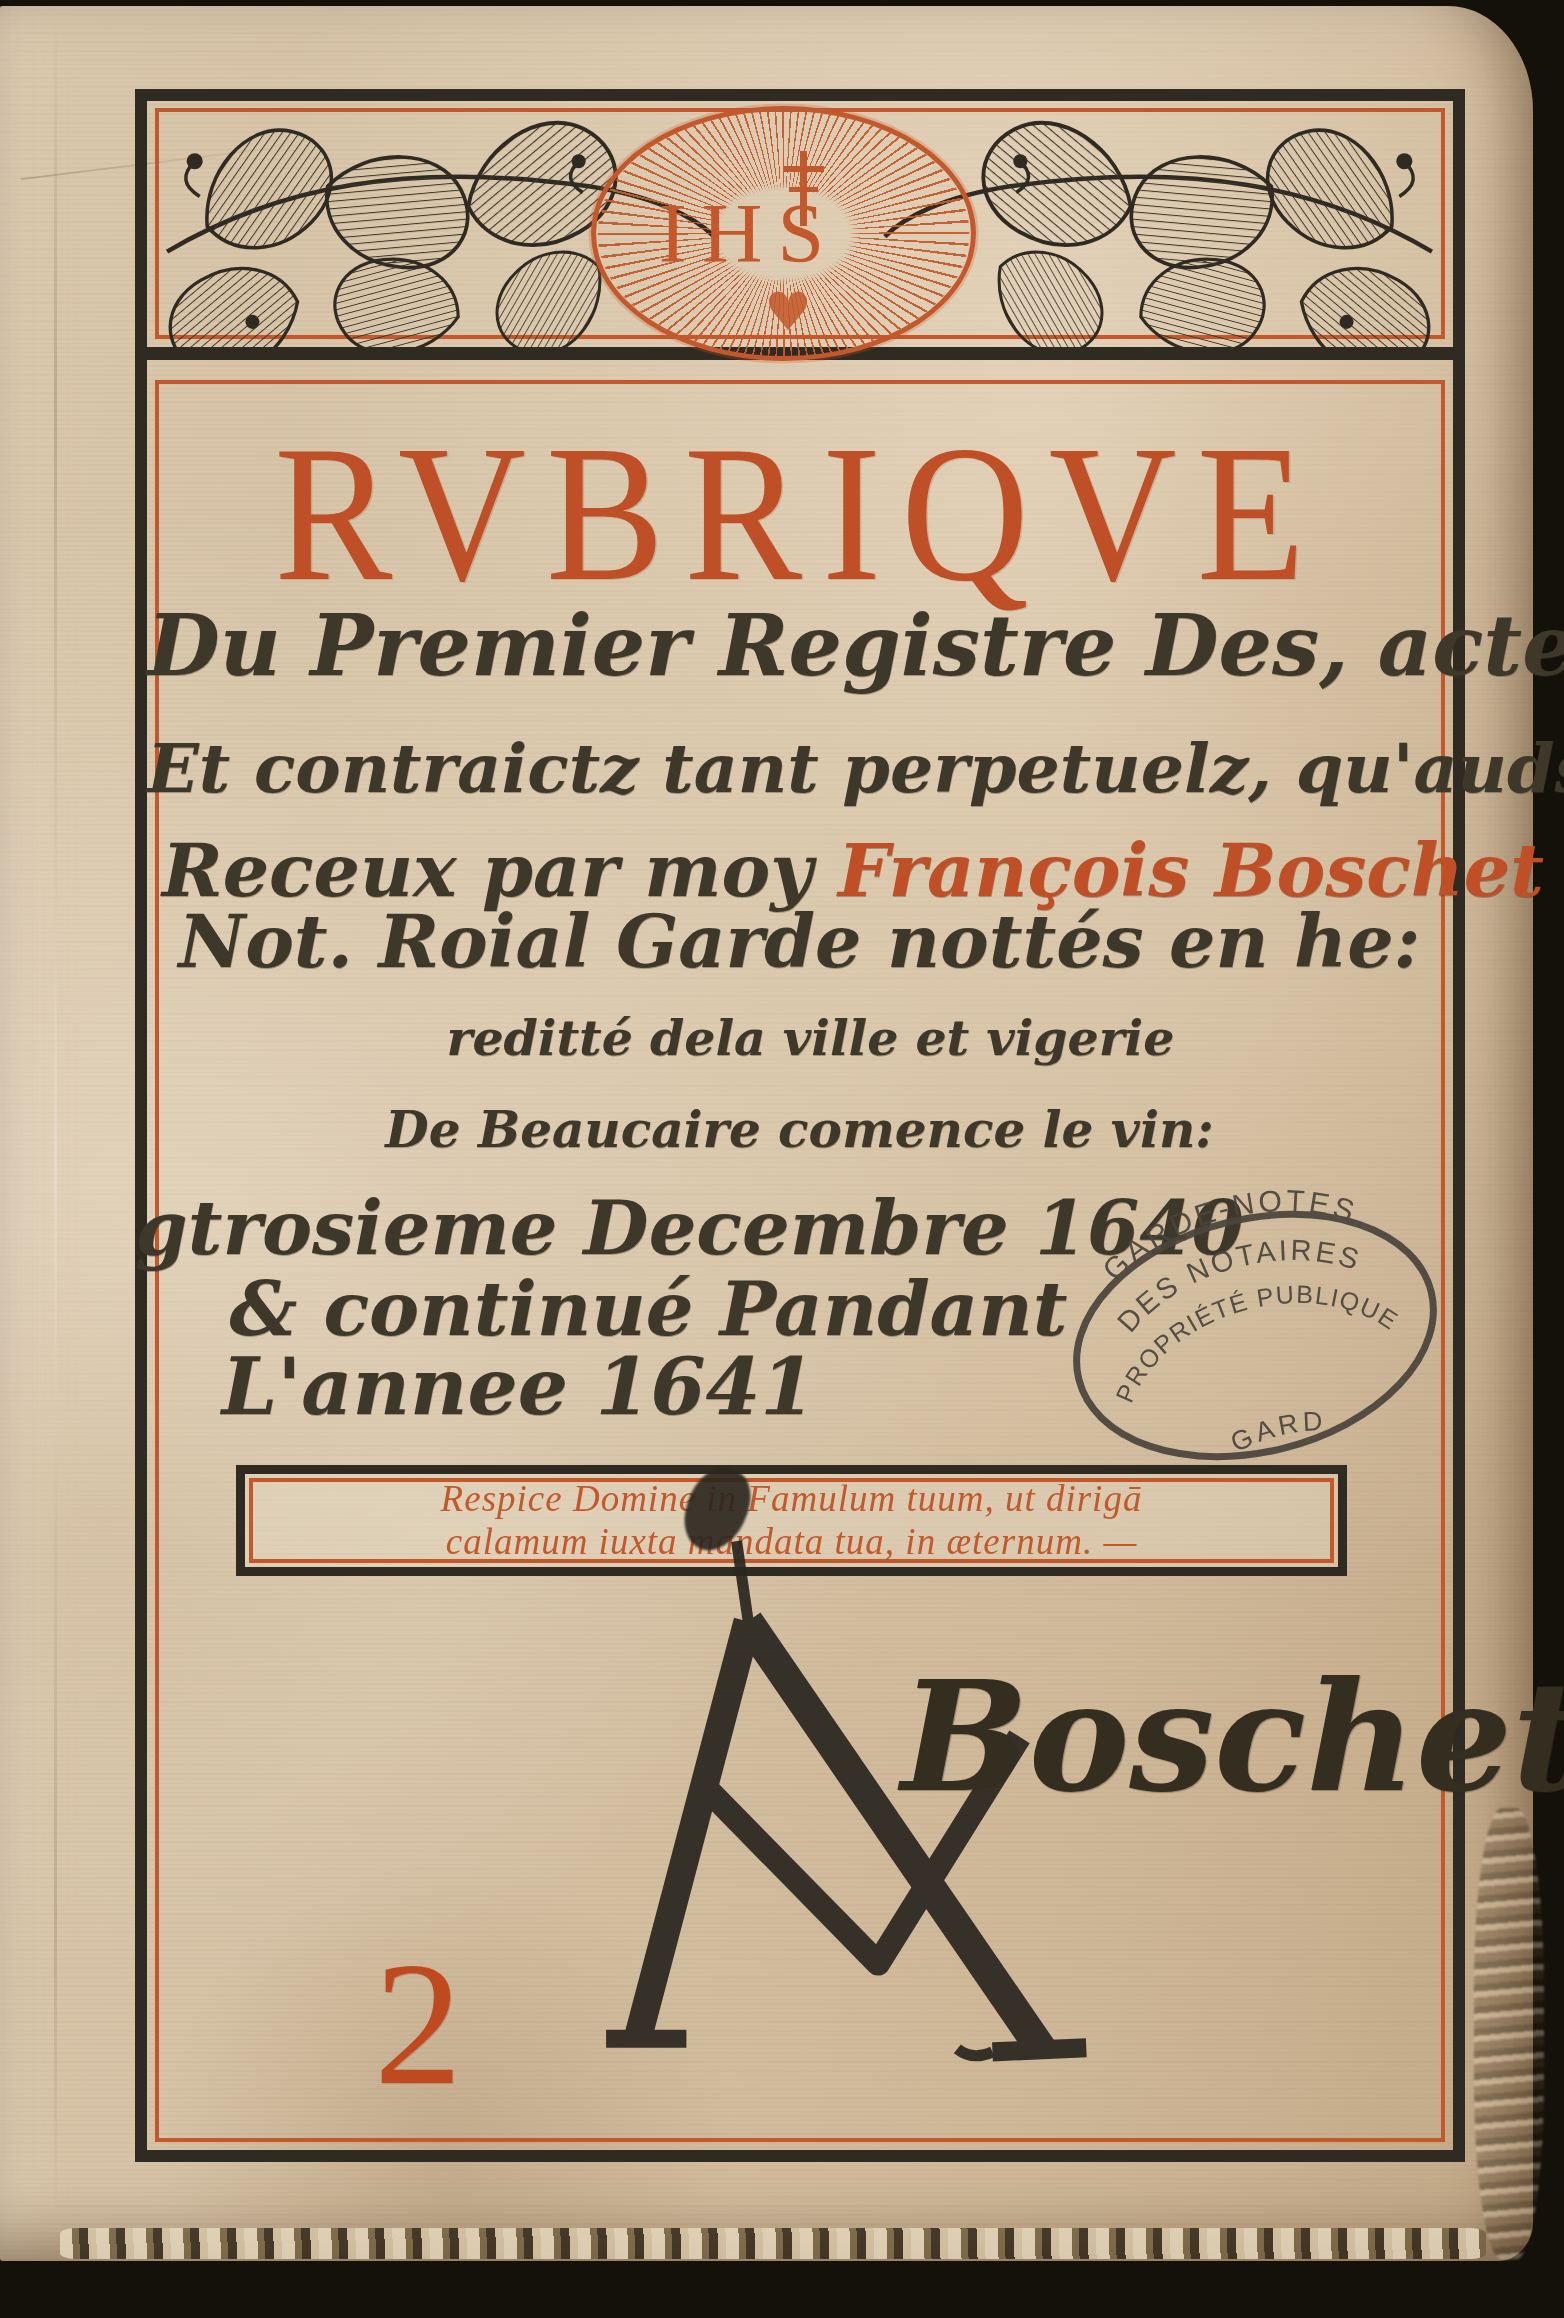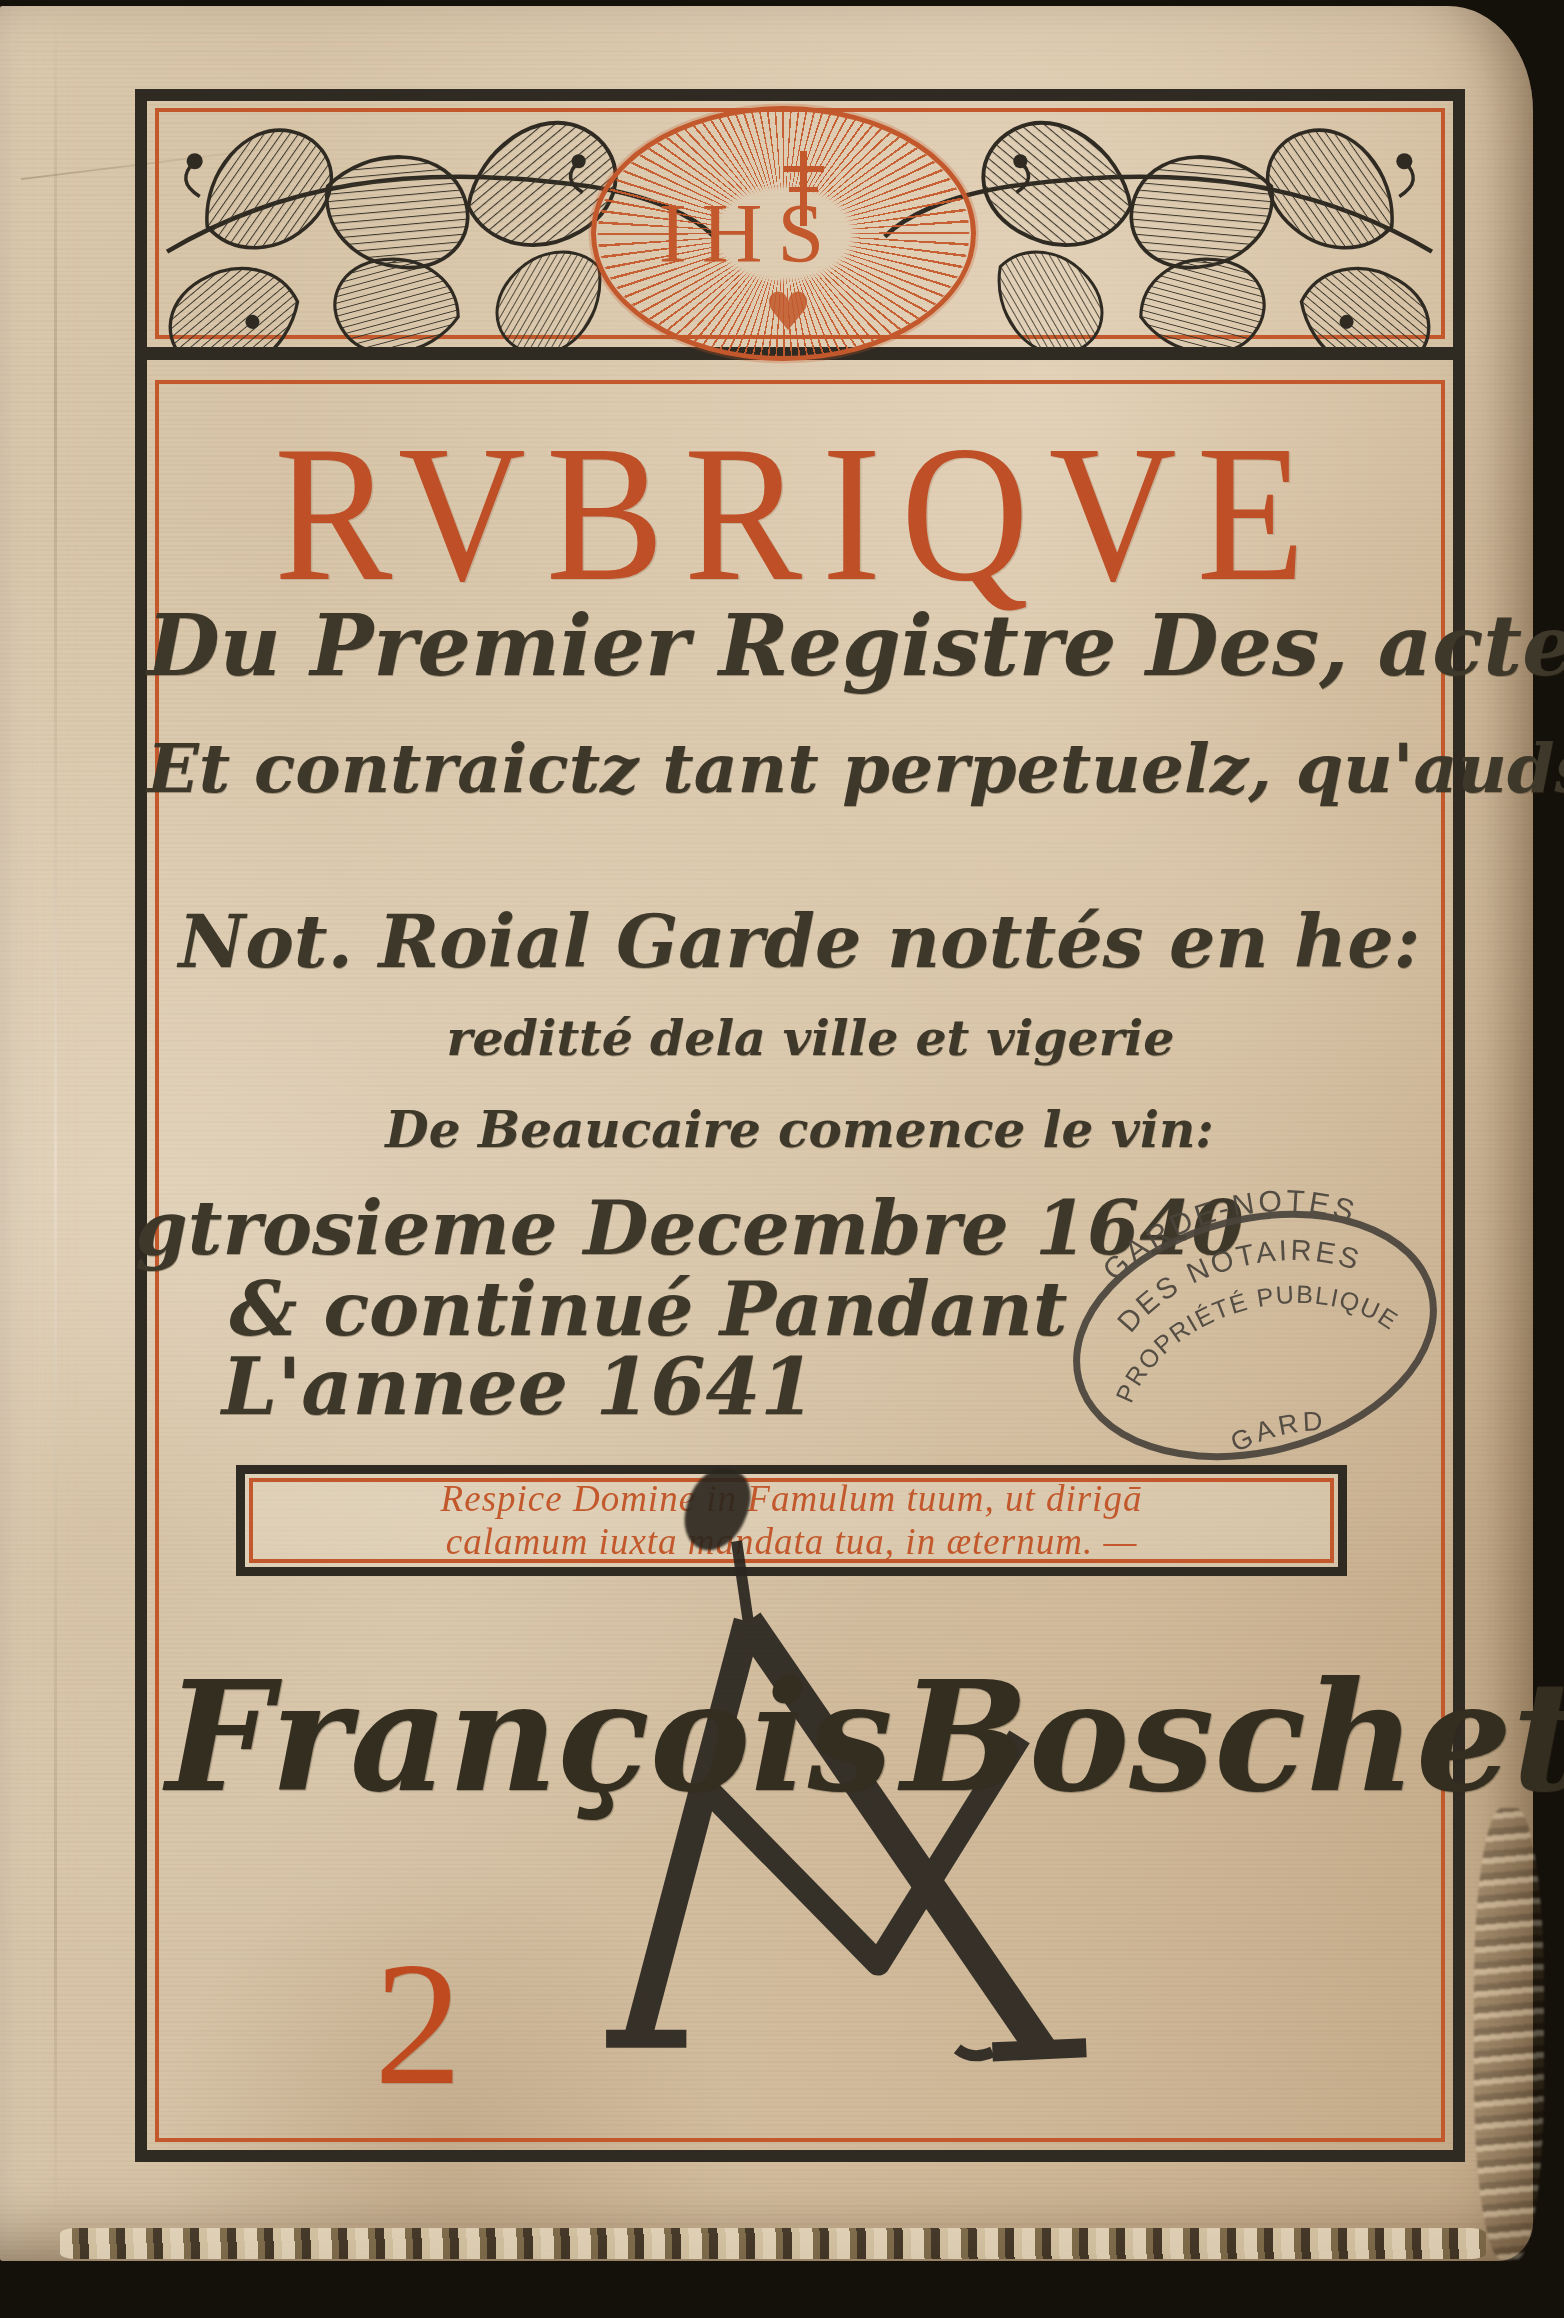--- a/index.html
+++ b/index.html
@@ -190,20 +190,21 @@
   <div class="ihs">IHS</div>
   <div class="ihs-cross-v"></div>
   <div class="ihs-cross-h"></div>
   <div class="ihs-cross-h2"></div>
   <div class="ihs-heart">♥</div>
 
   <div class="title">RVBRIQVE</div>
 
   <div class="script" style="top:598px;font-size:84px;">Du Premier Registre Des, actes</div>
   <div class="script" style="top:729px;font-size:68px;">Et contraictz tant perpetuelz, qu'auds;</div>
+  <div class="script" style="top:829px;font-size:73px;margin-left:15px;"><span>Receux par moy</span> <span class="red-ink">François Boschet</span></div>
   <div class="script" style="top:900px;font-size:73px;">Not. Roial Garde nottés en he:</div>
   <div class="script" style="top:1010px;font-size:49px;margin-left:11px;">reditté dela ville et vigerie</div>
   <div class="script" style="top:1101px;font-size:50px;">De Beaucaire comence le vin:</div>
   <div class="script" style="top:1185px;font-size:75px;margin-left:-110px;">gtrosieme Decembre 1640</div>
   <div class="script" style="top:1266px;font-size:75px;margin-left:-151px;">&amp; continué Pandant</div>
   <div class="script" style="top:1342px;font-size:79px;margin-left:-281px;">L'annee 1641</div>
 
   <div class="motto-box">
     <div class="motto-inner">
       <div class="motto-line">Respice Domine in Famulum tuum, ut dirigā</div>
@@ -217,21 +218,20 @@
       <line x1="318" y1="30" x2="342" y2="195" stroke-width="22"></line>
       <path d="M340 190 L120 1025" stroke-width="56"></path>
       <path d="M58 1022 L218 1022" stroke-width="36"></path>
       <path d="M340 190 L925 1042" stroke-width="62"></path>
       <path d="M828 1048 L1015 1040" stroke-width="38"></path>
       <path d="M255 520 L600 872 L882 420" stroke-width="48"></path>
       <path d="M828 1048 q -40 18 -70 -6" stroke-width="22"></path>
     </g>
   </svg>
 
-  <div class="sig sig-first">François</div>
   <div class="sig sig-last">Boschet</div>
   <div class="year year-left">2</div>
 
   <div class="stamp-wrap">
     <svg viewBox="-460 -330 920 660" width="462" height="331">
       <defs>
         <path id="arc1" d="M -320 -78 A 330 215 0 0 1 320 -78"></path>
         <path id="arc2" d="M -305 32 A 315 215 0 0 1 305 12"></path>
         <path id="arc3" d="M -300 142 A 305 225 0 0 1 300 122"></path>
         <path id="arc4" d="M -150 240 A 250 170 0 0 1 150 240"></path>

